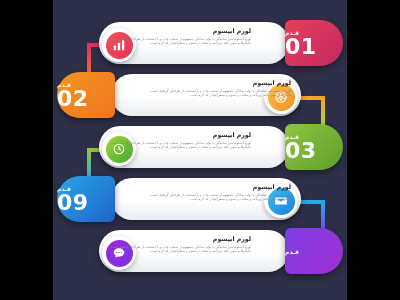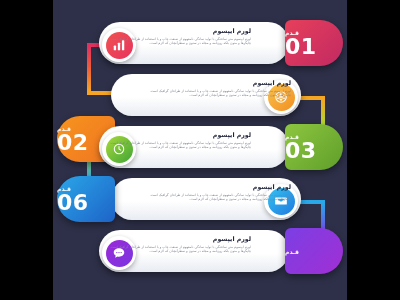--- a/index.html
+++ b/index.html
@@ -172,21 +172,21 @@
             <svg viewBox="0 0 24 24">
                 <path d="M12 2a10 10 0 100 20 10 10 0 000-20zm0 2c4.4 0 8 3.6 8 8s-3.6 8-8 8-8-3.6-8-8 3.6-8 8-8zm0 1.5c-1.6 0-3 2.9-3 6.5s1.4 6.5 3 6.5 3-2.9 3-6.5-1.4-6.5-3-6.5zM5.2 9h13.6v1.6H5.2V9zm0 4.4h13.6V15H5.2v-1.6z"></path>
               </svg>
           </div>
         </div>
         <div class="card-text">
           <div class="card-title">لورم ایپسوم</div>
           <div class="card-body">لورم ایپسوم متن ساختگی با تولید سادگی نامفهوم از صنعت چاپ و با استفاده از طراحان گرافیک است. چاپگرها و متون بلکه روزنامه و مجله در ستون و سطرآنچنان که لازم است.</div>
         </div>
       </div>
-      <div class="badge badge-left" id="badge2" style="background: linear-gradient(135deg, rgb(247, 148, 30) 0%, rgb(239, 117, 33) 100%); margin-top: 44px;">
+      <div class="badge badge-left" id="badge2" style="background: linear-gradient(135deg, rgb(247, 148, 30) 0%, rgb(239, 117, 33) 100%);">
         <div class="badge-label">قـدم</div>
         <div class="badge-num">02</div>
       </div>
     </div>
 
     <div class="row r3">
       <div class="card card-rtl">
         <div class="icon-wrap">
           <div class="icon-disc" id="disc3" style="background: linear-gradient(135deg, rgb(168, 217, 60) 0%, rgb(63, 165, 53) 100%);">
             <svg viewBox="0 0 24 24">
@@ -214,21 +214,21 @@
               </svg>
           </div>
         </div>
         <div class="card-text">
           <div class="card-title">لورم ایپسوم</div>
           <div class="card-body">لورم ایپسوم متن ساختگی با تولید سادگی نامفهوم از صنعت چاپ و با استفاده از طراحان گرافیک است. چاپگرها و متون بلکه روزنامه و مجله در ستون و سطرآنچنان که لازم است.</div>
         </div>
       </div>
       <div class="badge badge-left" id="badge4" style="background: linear-gradient(135deg, rgb(42, 167, 232) 0%, rgb(30, 99, 200) 100%);">
         <div class="badge-label">قـدم</div>
-        <div class="badge-num">06</div>
+        <div class="badge-num">09</div>
       </div>
     </div>
 
     <div class="row r5">
       <div class="card card-rtl">
         <div class="icon-wrap">
           <div class="icon-disc" id="disc5" style="background: linear-gradient(135deg, rgb(155, 40, 216) 0%, rgb(123, 53, 224) 100%);">
             <svg viewBox="0 0 24 24">
                 <path d="M12 4c-4.97 0-9 3.13-9 7 0 2.2 1.3 4.15 3.33 5.43L5.5 20l3.9-2.05c.82.2 1.7.3 2.6.3 4.97 0 9-3.13 9-7s-4.03-7.25-9-7.25zM8.3 10.2a1.15 1.15 0 110 2.3 1.15 1.15 0 010-2.3zm3.7 0a1.15 1.15 0 110 2.3 1.15 1.15 0 010-2.3zm3.7 0a1.15 1.15 0 110 2.3 1.15 1.15 0 010-2.3z"></path>
               </svg>

